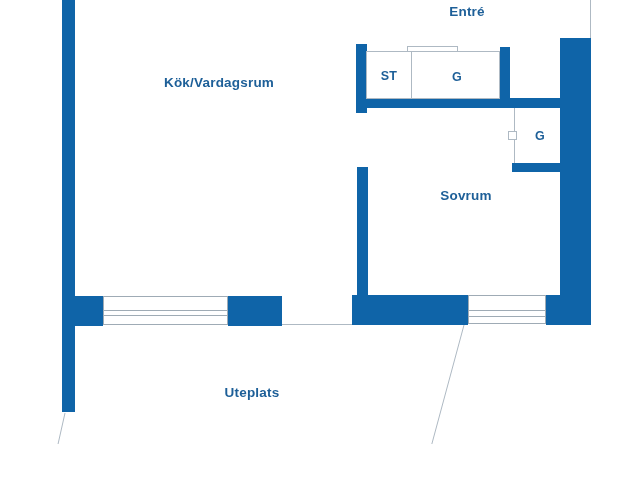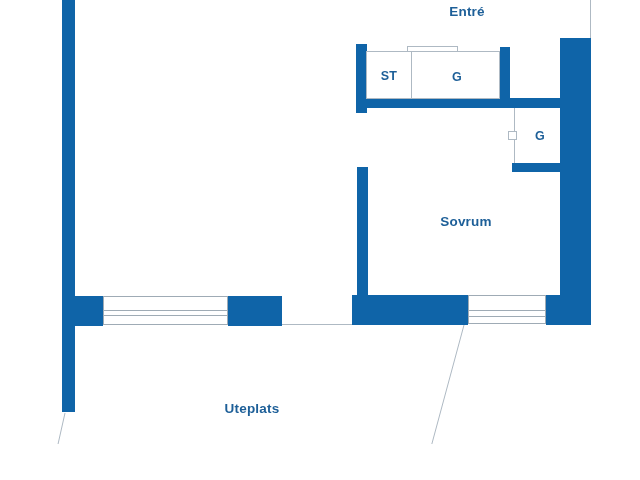--- a/index.html
+++ b/index.html
@@ -64,19 +64,20 @@
   </div>
   <div class="wall" style="left:546px;top:295px;width:45px;height:30px"></div>
 
   <svg class="overlay" width="640" height="480" viewBox="0 0 640 480">
     <line x1="65" y1="413" x2="50" y2="480" stroke="#AEB9C3" stroke-width="1"></line>
     <line x1="464" y1="325" x2="424" y2="473" stroke="#AEB9C3" stroke-width="1"></line>
     <polygon points="408,477 433,470 437,480 408,480" fill="#0F64A8"></polygon>
   </svg>
 
   <span class="room-label" style="left:467px;top:11px">Entré</span>
+  <span class="room-label" style="left:219px;top:82px">Kök/Vardagsrum</span>
   <span class="room-label small-label" style="left:389px;top:76px">ST</span>
   <span class="room-label small-label" style="left:457px;top:77px">G</span>
   <span class="room-label small-label" style="left:540px;top:136px">G</span>
-  <span class="room-label" style="left:466px;top:221px">Sovrum</span>
-  <span class="room-label" style="left:252px;top:408px">Uteplats</span>
+  <span class="room-label" style="left:466px;top:195px">Sovrum</span>
+  <span class="room-label" style="left:252px;top:392px">Uteplats</span>
 
 </div>
 
 </body></html>

